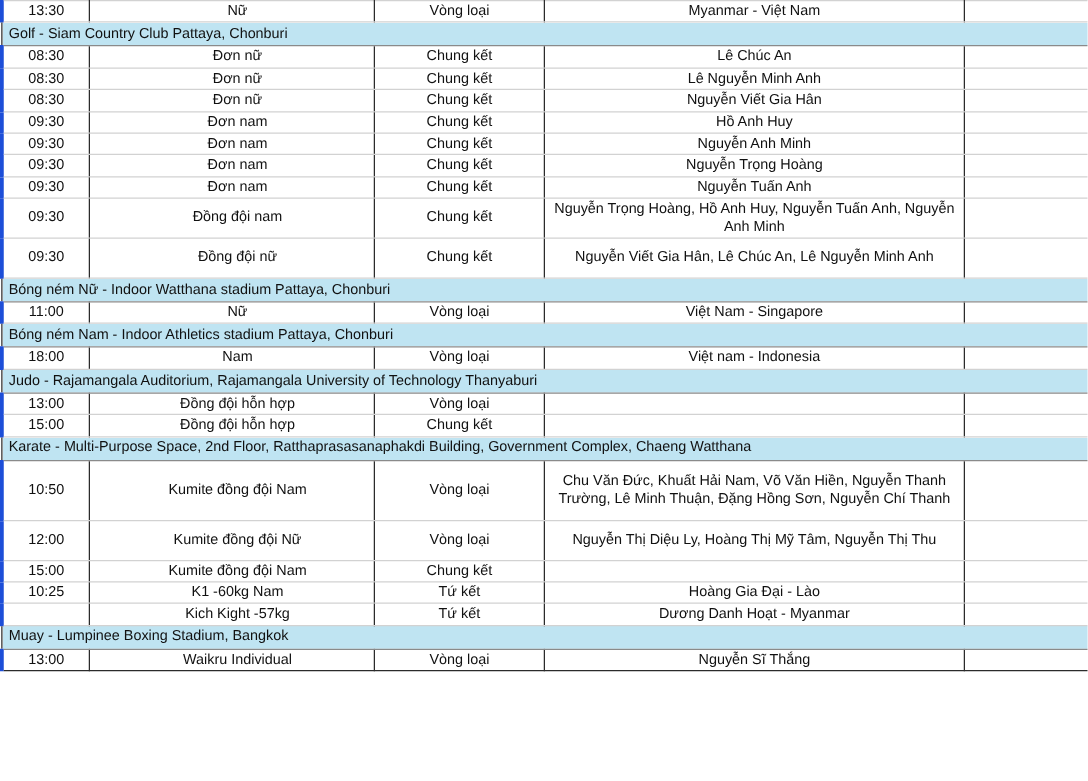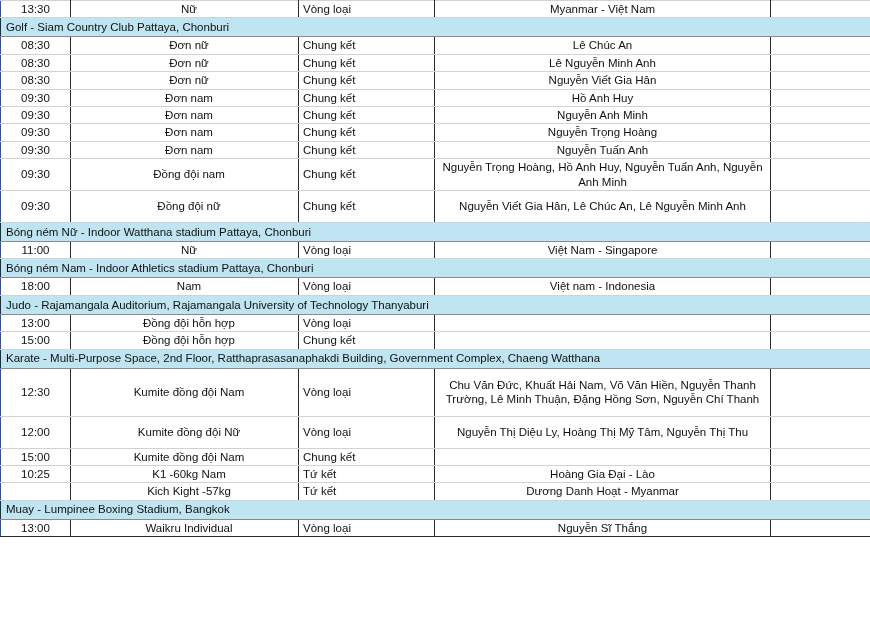--- a/index.html
+++ b/index.html
@@ -30,29 +30,30 @@
     border-right: 1px solid #2b2b2b;
     border-bottom: 1px solid #d2d2d2;
     padding: 1px 4px;
     vertical-align: middle;
     line-height: 1.25;
     height: 17px;
     box-sizing: border-box;
     overflow: hidden;
   }
   #schedule-table tr.event-row td.cell-time {
-    border-left: 1px solid #1d4ed8;
+    border-left: 3px solid #1d4ed8;
     text-align: center;
     white-space: nowrap;
   }
   #schedule-table tr.event-row td.cell-event {
     text-align: center;
     padding-left: 13px;
   }
   #schedule-table tr.event-row td.cell-round {
+    text-align: center;
     white-space: nowrap;
   }
   #schedule-table tr.event-row td.cell-athlete {
     text-align: center;
   }
   #schedule-table tr.event-row td.cell-extra {
     border-right: 1px solid #2b2b2b;
   }
 
   
@@ -197,21 +198,21 @@
         <td class="cell-time">15:00</td>
         <td class="cell-event">Đồng đội hỗn hợp</td>
         <td class="cell-round">Chung kết</td>
         <td class="cell-athlete"></td>
         <td class="cell-extra"></td>
       </tr>
       <tr class="section-row">
         <td class="cell-section" colspan="5">Karate - Multi-Purpose Space, 2nd Floor, Ratthaprasasanaphakdi Building, Government Complex, Chaeng Watthana</td>
       </tr>
       <tr class="event-row tall2-row">
-        <td class="cell-time">12:30</td>
+        <td class="cell-time">10:50</td>
         <td class="cell-event">Kumite đồng đội Nam</td>
         <td class="cell-round">Vòng loại</td>
         <td class="cell-athlete">Chu Văn Đức, Khuất Hải Nam, Võ Văn Hiền, Nguyễn Thanh Trường, Lê Minh Thuận, Đặng Hồng Sơn, Nguyễn Chí Thanh</td>
         <td class="cell-extra"></td>
       </tr>
       <tr class="event-row tall-row">
         <td class="cell-time">12:00</td>
         <td class="cell-event">Kumite đồng đội Nữ</td>
         <td class="cell-round">Vòng loại</td>
         <td class="cell-athlete">Nguyễn Thị Diệu Ly, Hoàng Thị Mỹ Tâm, Nguyễn Thị Thu</td>

